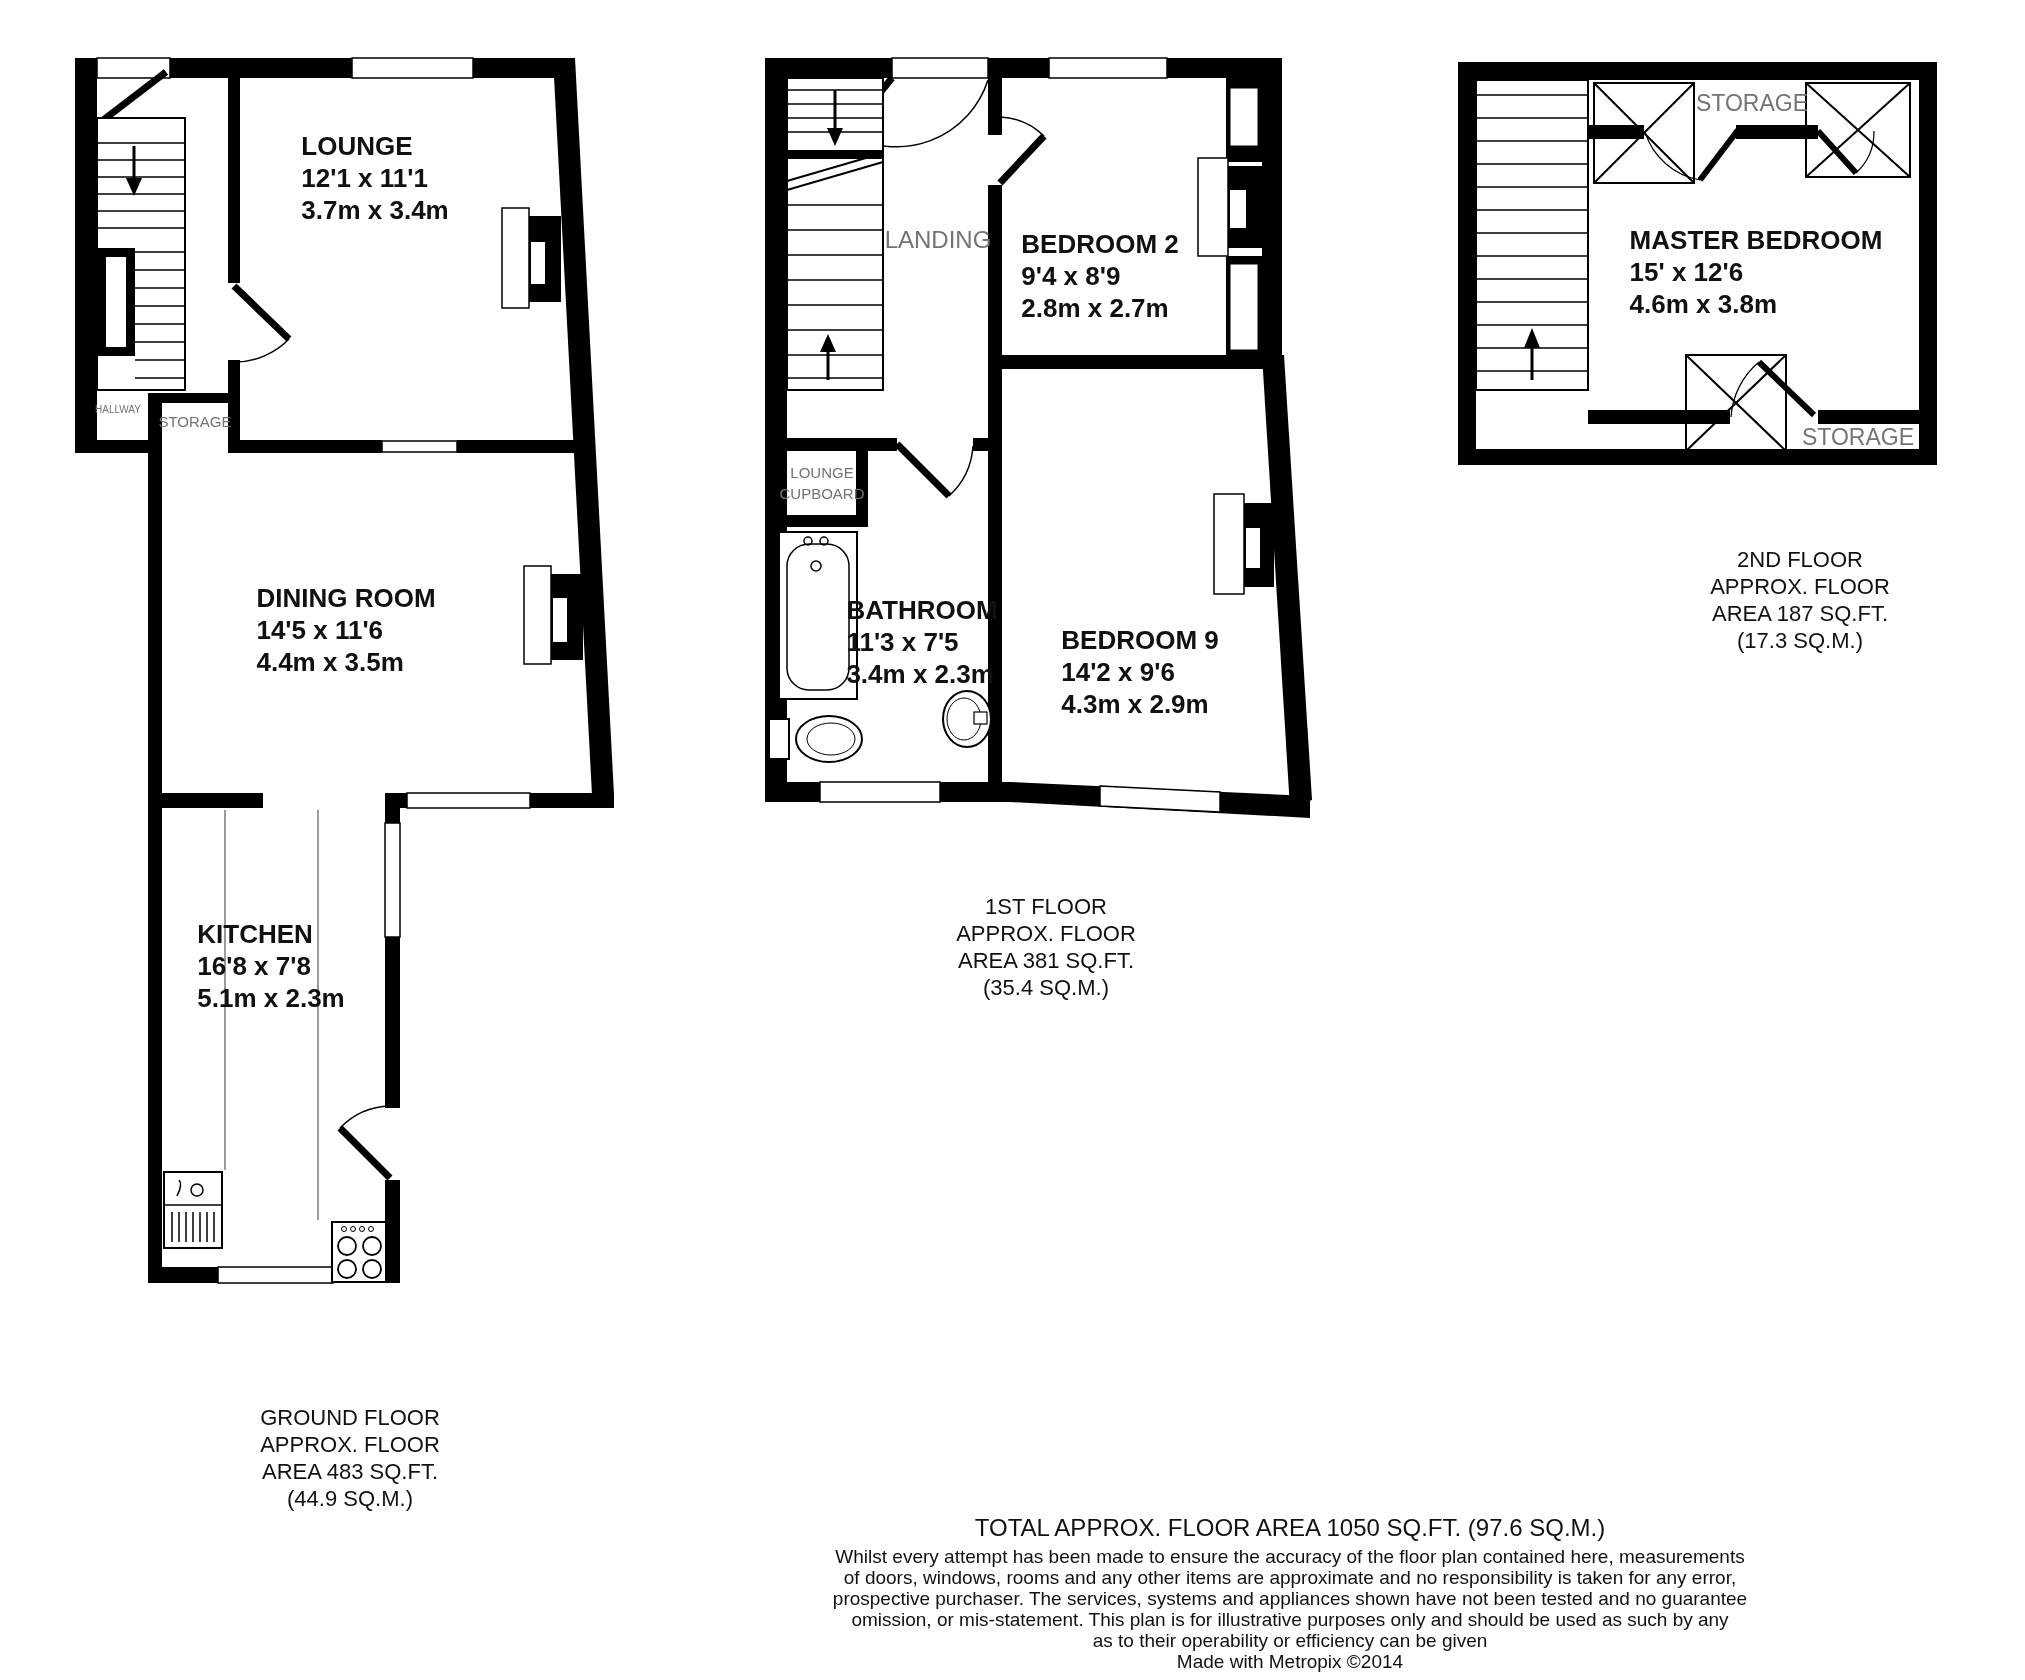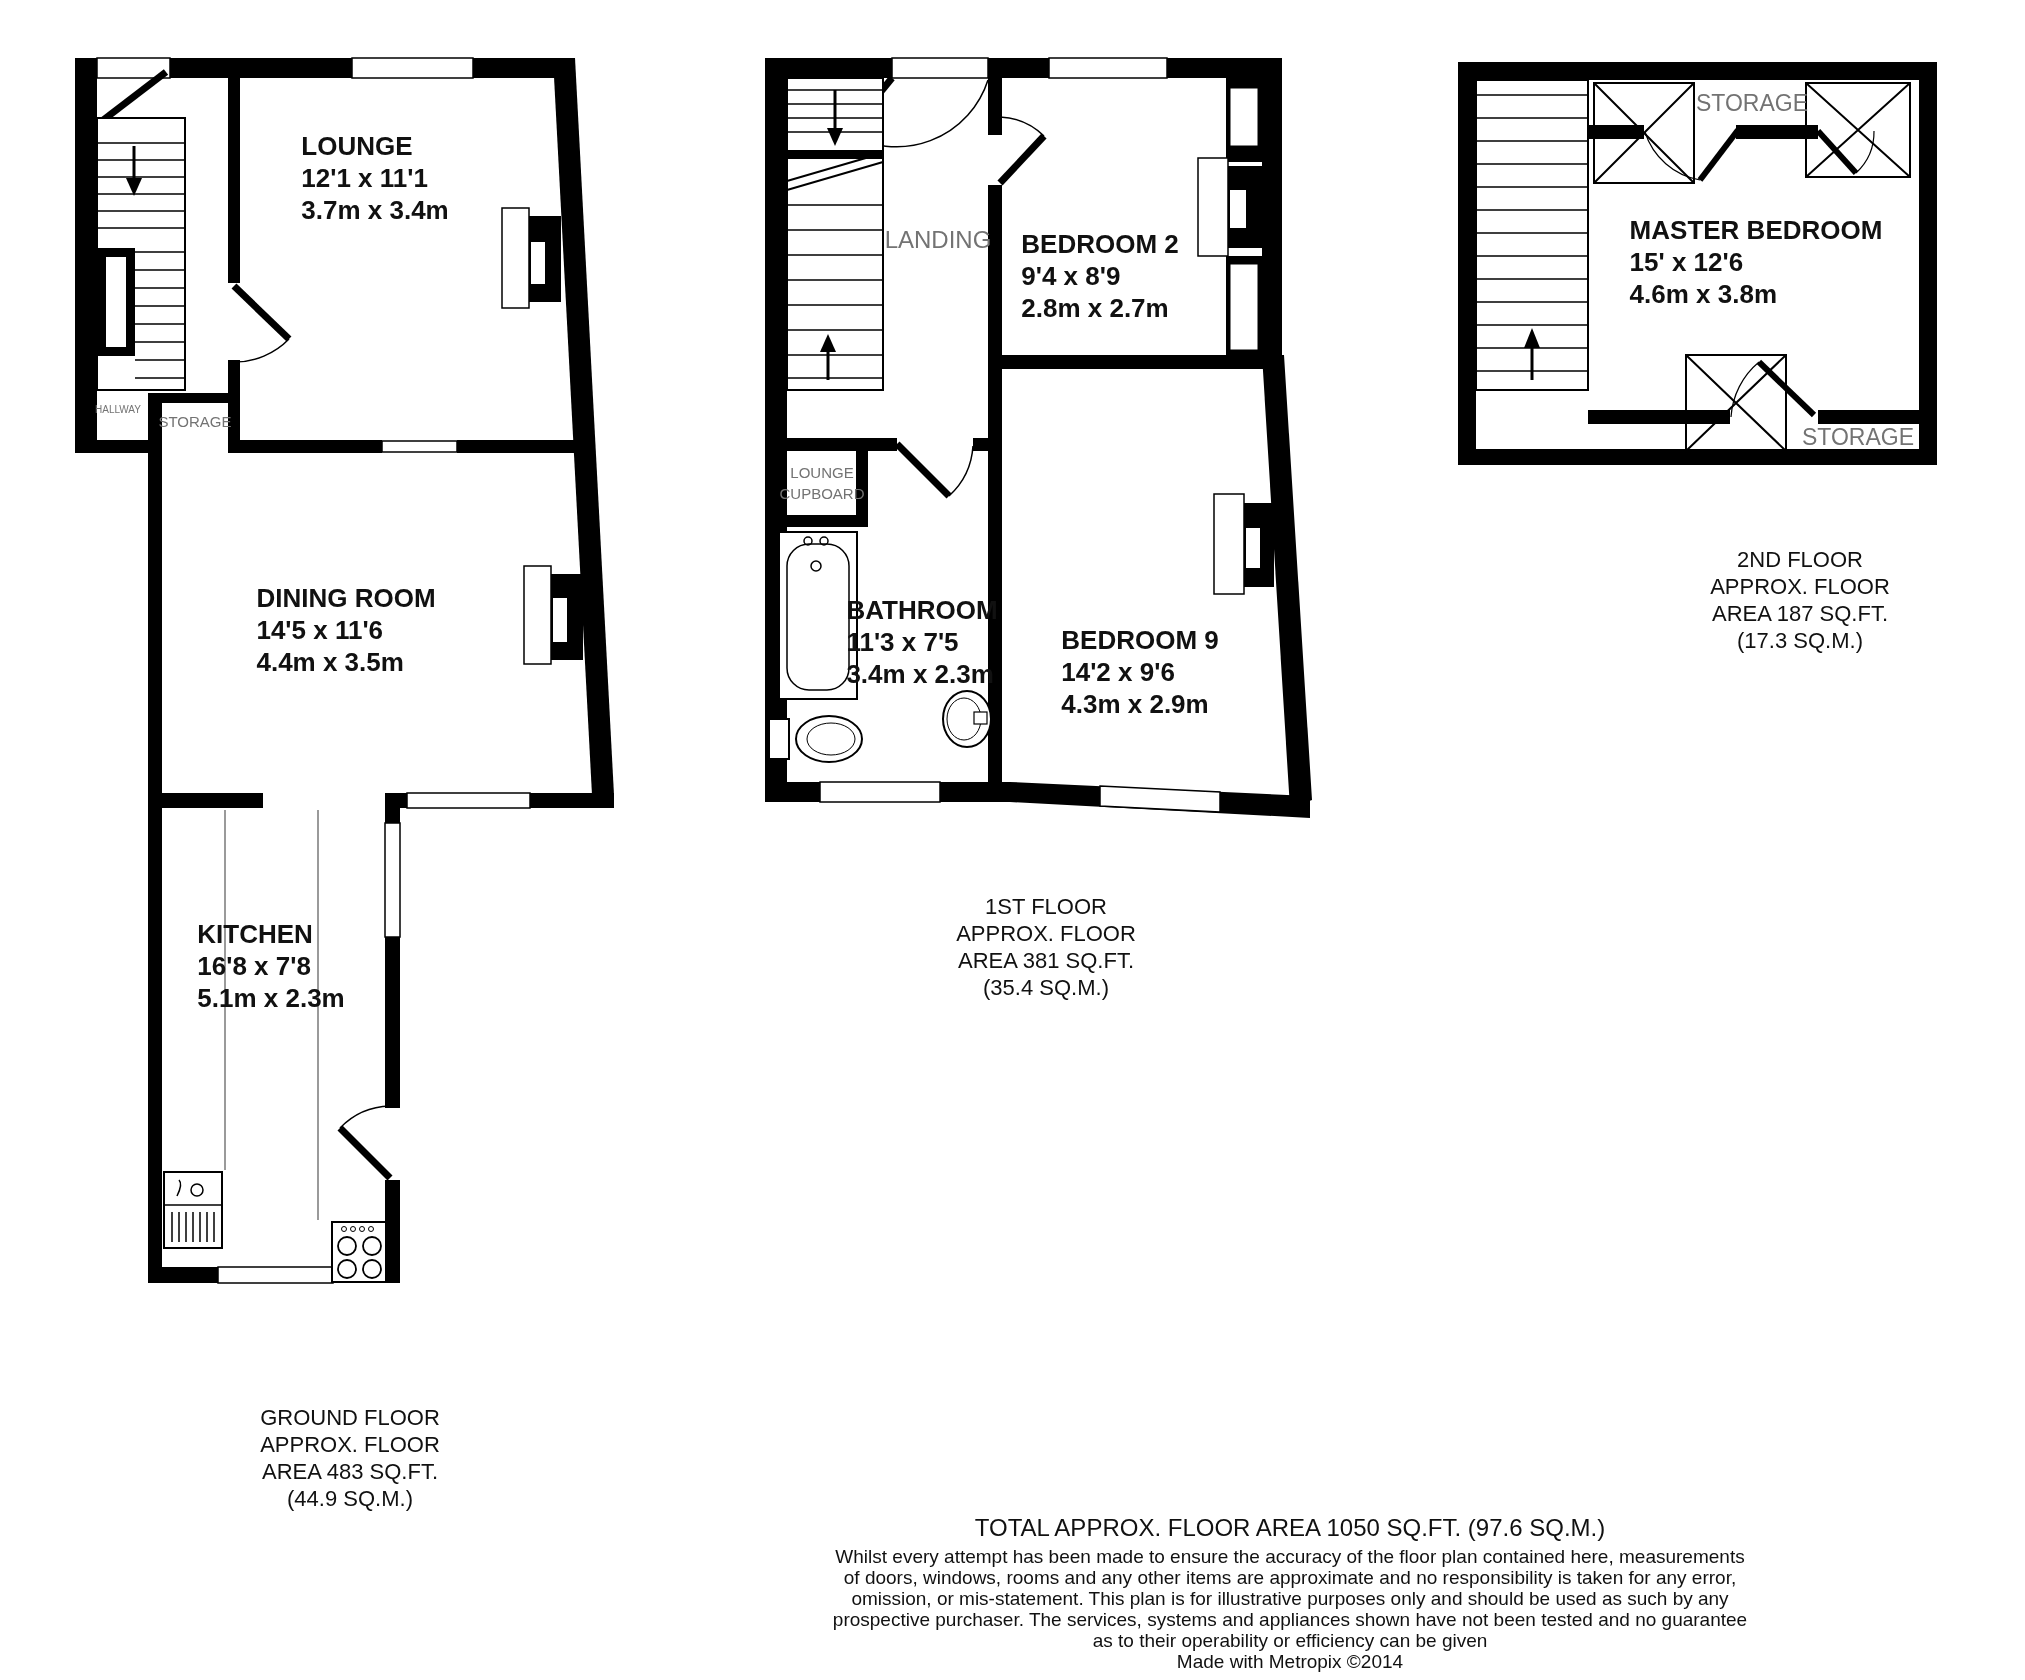--- a/index.html
+++ b/index.html
@@ -258,21 +258,21 @@
 <div class="room-label" style="left:922px;top:594px">
   <div>BATHROOM</div>
   <div>11'3 x 7'5</div>
   <div>3.4m x 2.3m</div>
 </div>
 <div class="room-label" style="left:1140px;top:624px">
   <div>BEDROOM 9</div>
   <div>14'2 x 9'6</div>
   <div>4.3m x 2.9m</div>
 </div>
-<div class="room-label" style="left:1756px;top:214px">
+<div class="room-label" style="left:1756px;top:224px">
   <div>MASTER BEDROOM</div>
   <div>15' x 12'6</div>
   <div>4.6m x 3.8m</div>
 </div>
 
 <div class="area-label" style="left:118px;top:404px;font-size:10px">HALLWAY</div>
 <div class="area-label" style="left:195px;top:413px;font-size:15px">STORAGE</div>
 <div class="area-label" style="left:938px;top:226px;font-size:24px">LANDING</div>
 <div class="area-label" style="left:822px;top:462px;font-size:15px;line-height:21px">
   <div>LOUNGE</div>
@@ -297,19 +297,19 @@
   <div>2ND FLOOR</div>
   <div>APPROX. FLOOR</div>
   <div>AREA 187 SQ.FT.</div>
   <div>(17.3 SQ.M.)</div>
 </div>
 
 <div class="footer" style="left:1290px;top:1514px">
   <div class="footer-total">TOTAL APPROX. FLOOR AREA 1050 SQ.FT. (97.6 SQ.M.)</div>
   <div class="footer-line">Whilst every attempt has been made to ensure the accuracy of the floor plan contained here, measurements</div>
   <div class="footer-line">of doors, windows, rooms and any other items are approximate and no responsibility is taken for any error,</div>
+  <div class="footer-line">prospective purchaser. The services, systems and appliances shown have not been tested and no guarantee</div>
   <div class="footer-line">omission, or mis-statement. This plan is for illustrative purposes only and should be used as such by any</div>
-  <div class="footer-line">prospective purchaser. The services, systems and appliances shown have not been tested and no guarantee</div>
   <div class="footer-line">as to their operability or efficiency can be given</div>
   <div class="footer-line">Made with Metropix ©2014</div>
 </div>
 
 </div>
 
 </body></html>

